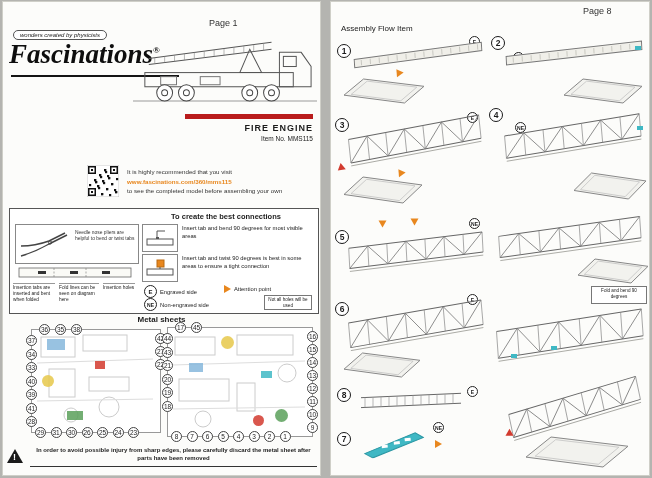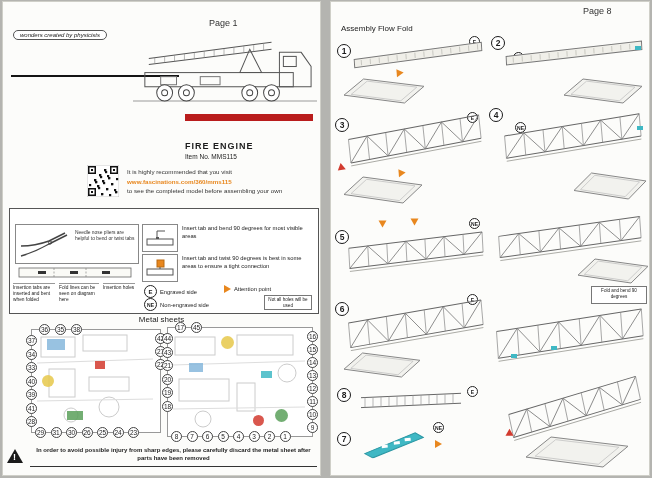--- a/index.html
+++ b/index.html
@@ -11,21 +11,21 @@
   #page2{left:330px;top:1px;width:320px;height:475px}
   .page-label{font-size:9px;color:#333}
 
   .tagline{font-size:6px;font-style:italic;border:1px solid #555;border-radius:8px;padding:1px 6px;background:#fff}
   .brand{font-family:"Liberation Serif",serif;font-style:italic;font-weight:bold;font-size:27px;color:#0e0e0e;white-space:nowrap}
   .brand sup{font-size:9px;font-style:normal}
   .brand-line{background:#141414}
   .me-title{font-family:"Liberation Serif",serif;font-weight:bold;font-size:18px;letter-spacing:1px;color:#7c6a33;white-space:nowrap}
   .me-title sup{font-size:7px;color:#555}
   .me-sub{font-size:8px;font-weight:bold;letter-spacing:.6px;margin-top:1px;color:#1d1d1d}
-  .product{text-align:left;border-top:7px solid #b91c1c;padding-top:20px}
+  .product{text-align:right;border-top:5px solid #b91c1c;padding-top:4px}
   .prod-name{font-size:9px;font-weight:bold;letter-spacing:1px}
   .prod-item{font-size:6.5px;margin-top:2px}
 
   .badge360 .deg{color:#e8871e;font-weight:bold;font-size:12px;text-align:center}
   .badge360 .view{color:#e8871e;font-size:7px;text-align:center;letter-spacing:1px}
   .visit{font-size:6.2px;line-height:1.55;color:#333}
   .visit .url{color:#e8871e;font-weight:bold}
 
   .conn{border:1px solid #555;background:#fff}
   .conn-title{font-size:7.5px;font-weight:bold;text-align:center}
@@ -34,21 +34,21 @@
   .icon-box{border:1px solid #888;display:flex;align-items:center;justify-content:center;background:#fff}
   .tip{font-size:5.8px;line-height:1.3;color:#222}
   .legend-row{display:flex;align-items:center;gap:3px}
   .legend-sym{width:11px;height:11px;border:1.2px solid #222;border-radius:50%;display:flex;align-items:center;
               justify-content:center;font-size:6px;font-weight:bold;background:#fff;flex:0 0 auto}
   .legend-sym.ne{font-size:5px}
   .legend-label{font-size:5.8px;white-space:nowrap}
   .note-box{border:1px solid #777;font-size:4.6px;line-height:1.25;text-align:center;padding:1px;background:#fff;box-sizing:border-box}
   .small-label{font-size:4.8px;line-height:1.25;color:#222;border-top:1px solid #999;padding-top:1px}
 
-  .sheets-title{font-size:8px;font-weight:normal;text-align:center}
+  .sheets-title{font-size:8px;font-weight:bold;text-align:center}
   .chip{position:absolute;opacity:.85}
   .c-blue{background:#86b7dc}.c-yellow{background:#e6c84a}.c-red{background:#d23a2e}
   .c-green{background:#5aa05a}.c-teal{background:#3fb8c4}
   .round{border-radius:50%}
   .num-circle{position:absolute;width:11px;height:11px;border:1px solid #444;border-radius:50%;background:#fff;
               font-size:6.5px;display:flex;align-items:center;justify-content:center;box-sizing:border-box}
 
   .warning{display:flex;gap:7px;align-items:center;justify-content:center}
   .tri{width:0;height:0;border-left:8px solid transparent;border-right:8px solid transparent;
        border-bottom:14px solid #1a1a1a;position:relative;flex:0 0 auto}
@@ -64,20 +64,21 @@
   .arrow-r{width:0;height:0;border-style:solid;border-width:4px 0 4px 7px;border-color:transparent transparent transparent #d23a2e}
   .dot-teal{position:absolute;width:6px;height:4px;background:#3fb8c4}
 </style>
 </head>
 <body>
 
 <div class="page" id="page1">
   <div class="abs page-label" style="left:206px;top:16px">Page 1</div>
 
   <div class="abs tagline" style="left:10px;top:28px">wonders created by physicists</div>
+  <div class="abs brand" style="left:6px;top:37px"><span>Fascinations</span><sup>®</sup></div>
   <div class="abs brand-line" style="left:8px;top:73px;width:168px;height:2px"></div>
 
   <div class="abs" style="left:128px;top:20px;width:188px;height:86px"><svg xmlns="http://www.w3.org/2000/svg" width="188" height="86" viewBox="0 0 190 85" preserveAspectRatio="none">
         <line x1="2" y1="78" x2="188" y2="78" stroke="#999"></line>
         <rect x="14" y="50" width="150" height="14" fill="none" stroke="#555"></rect>
         <polygon points="150,50 150,30 172,30 182,44 182,64 150,64" fill="none" stroke="#555"></polygon>
         <rect x="154" y="34" width="13" height="10" fill="none" stroke="#555"></rect>
         <line x1="18" y1="36" x2="142" y2="20" stroke="#555"></line>
         <line x1="18" y1="42" x2="142" y2="27" stroke="#555"></line>
         <line x1="24" y1="35.225806451612904" x2="24" y2="41.274193548387096" stroke="#888" stroke-width="0.6"></line>
@@ -156,20 +157,21 @@
         <rect x="15" y="15" width="2.2" height="2.2" fill="#111"></rect>
       </svg></div>
 
   <div class="abs visit" style="left:124px;top:165px;width:190px">
     <div>It is highly recommended that you visit</div>
     <div class="url">www.fascinations.com/360/mms115</div>
     <div>to see the completed model before assembling your own</div>
   </div>
 
   <div class="abs conn" style="left:6px;top:206px;width:308px;height:104px">
+    <div class="conn-title abs" style="left:128px;top:3px;width:176px">To create the best connections</div>
 
     <div class="abs pliers-box" style="left:5px;top:15px;width:122px;height:38px">
       <div class="abs" style="left:3px;top:4px;width:52px;height:30px"><svg xmlns="http://www.w3.org/2000/svg" width="52" height="30" viewBox="0 0 52 30" preserveAspectRatio="none">
             <path d="M2 27 Q16 23 30 15" fill="none" stroke="#444" stroke-width="1.4"></path>
             <path d="M2 17 Q16 17 30 12" fill="none" stroke="#444" stroke-width="1.4"></path>
             <line x1="30" y1="15" x2="48" y2="6" stroke="#444" stroke-width="1.4"></line>
             <line x1="30" y1="12" x2="46" y2="4" stroke="#444" stroke-width="1.4"></line>
             <circle cx="31" cy="13.5" r="1.6" fill="none" stroke="#444"></circle>
           </svg></div>
       <div class="pliers-note abs" style="left:59px;top:5px;width:60px">Needle nose pliers are helpful to bend or twist tabs</div>
@@ -306,21 +308,21 @@
   <div class="abs warning" style="left:4px;top:444px;width:310px">
     <div class="tri">
         <span>!</span>
       </div>
     <div class="warn-text">In order to avoid possible injury from sharp edges, please carefully discard the metal sheet after parts have been removed</div>
   </div>
 </div>
 
 <div class="page" id="page2">
   <div class="abs page-label" style="left:252px;top:4px">Page 8</div>
-  <div class="abs flow-title" style="left:10px;top:22px">Assembly Flow Fold</div>
+  <div class="abs flow-title" style="left:10px;top:22px">Assembly Flow Item</div>
 
   <div class="abs" style="left:6px;top:32px;width:150px;height:72px">
     <div class="step-num abs" style="left:0;top:10px">1</div>
     <div class="mini-badge abs" style="left:132px;top:2px">E</div>
     <div class="abs" style="left:16px;top:10px;width:130px;height:22px;transform:rotate(-4deg)"><svg xmlns="http://www.w3.org/2000/svg" width="130" height="22" viewBox="0 0 130 22" preserveAspectRatio="none">
           <polygon points="1,11 129,2.6399999999999997 129,11 1,19.36" fill="#f0efe9" stroke="#777" stroke-width="1"></polygon>
           <line x1="8" y1="11.98553846153846" x2="8" y2="17.34553846153846" stroke="#b9b9b1" stroke-width="0.7"></line>
           <line x1="17" y1="11.40676923076923" x2="17" y2="16.76676923076923" stroke="#b9b9b1" stroke-width="0.7"></line>
           <line x1="26" y1="10.828" x2="26" y2="16.188" stroke="#b9b9b1" stroke-width="0.7"></line>
           <line x1="35" y1="10.24923076923077" x2="35" y2="15.60923076923077" stroke="#b9b9b1" stroke-width="0.7"></line>

